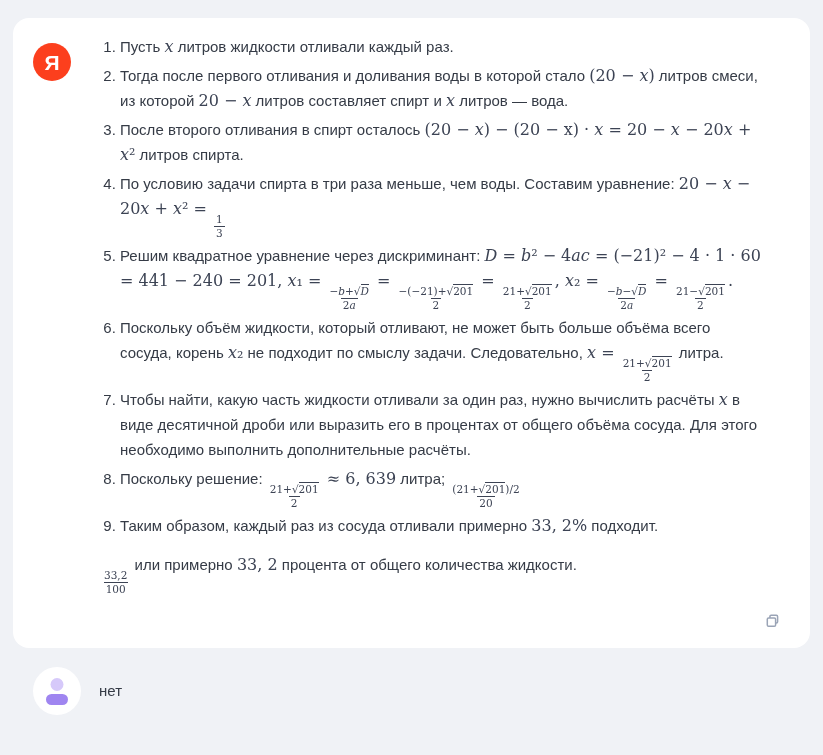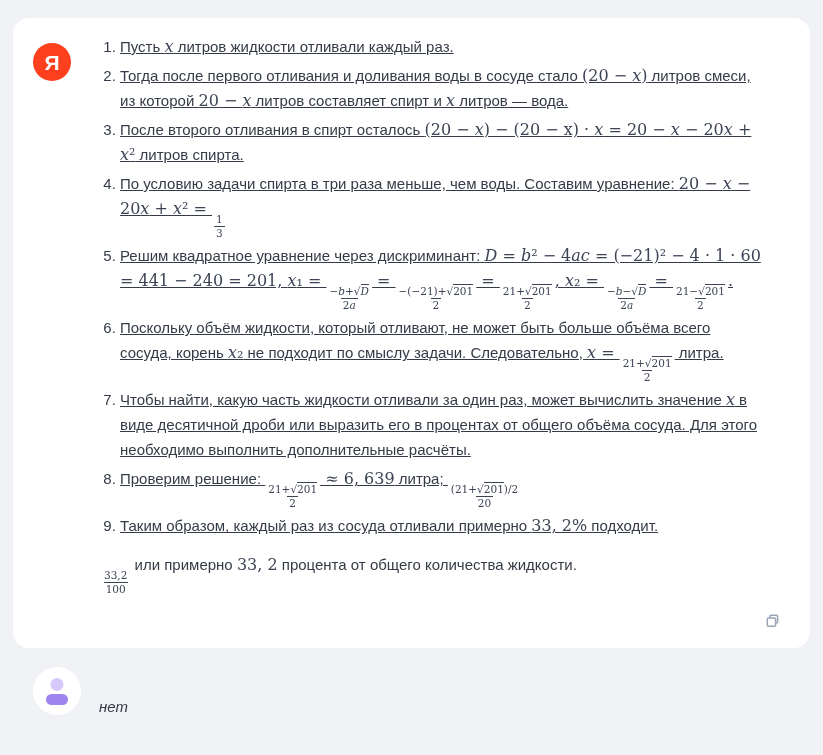--- a/index.html
+++ b/index.html
@@ -18,52 +18,52 @@
     margin:0 13px;
   }
   #card1{ margin-top:18px; padding:16px 46px 52px 88px; }
   .avatar{ position:absolute; border-radius:50%; }
   .av-yandex{
     left:20px; top:25px; width:38px; height:38px; background:var(--red);
     color:#fff; display:flex; align-items:center; justify-content:center;
     font-weight:700; font-size:21px; line-height:1;
   }
   ol{ margin:0; padding:0 0 0 19px; }
-  li{ margin:0 0 4px 0; line-height:25px;text-decoration:underline; }
+  li{ margin:0 0 4px 0; line-height:25px; }
   .answer{ margin:14px 0 0 0; line-height:25px; }
   .math{ font-family:"DejaVu Serif","Liberation Serif",serif; font-size:16px; color:var(--math); }
   .math i{ font-style:italic; }
   .frac{
     display:inline-flex; flex-direction:column; align-items:center;
     font-size:10.5px; line-height:1.2; vertical-align:-0.85em;
     margin:0 2px; text-align:center;
   }
   .fn{ padding:0 1px; }
   .fd{ border-top:1px solid currentColor; padding:0 2px; }
   .ov{ border-top:1px solid currentColor; }
   .copy{
     position:absolute; right:26px; bottom:16px; background:none; border:0;
     padding:2px; cursor:pointer; color:var(--icon); line-height:0;
   }
-  .user-row{ display:flex; align-items:flex-end; margin:19px 13px; height:48px;font-style:italic; }
+  .user-row{ display:flex; align-items:center; margin:19px 13px; height:48px; }
   .av-user{ position:relative; width:48px; height:48px; background:#fff; border-radius:50%; margin-left:20px; flex:none; }
   .av-user .head{ position:absolute; left:50%; top:11px; transform:translateX(-50%); width:13px; height:13px; border-radius:50%; background:var(--uhead); }
   .av-user .bod{ position:absolute; left:50%; top:27px; transform:translateX(-50%); width:22px; height:11px; border-radius:7px; background:var(--ubody); }
   .user-text{ margin-left:18px; }
 </style>
 </head>
 <body>
 
 <div class="card" id="card1">
   <div class="avatar av-yandex">
     <span>Я</span>
   </div>
   <ol>
       <li><span class="txt">Пусть </span><span class="math"><i>x</i></span><span class="txt"> литров жидкости отливали каждый раз.</span></li>
-      <li><span class="txt">Тогда после первого отливания и доливания воды в сосуде стало </span><span class="math">(20 − <i>x</i>)</span><span class="txt"> литров смеси, из которой </span><span class="math">20 − <i>x</i></span><span class="txt"> литров составляет спирт и </span><span class="math"><i>x</i></span><span class="txt"> литров — вода.</span></li>
+      <li><span class="txt">Тогда после первого отливания и доливания воды в которой стало </span><span class="math">(20 − <i>x</i>)</span><span class="txt"> литров смеси, из которой </span><span class="math">20 − <i>x</i></span><span class="txt"> литров составляет спирт и </span><span class="math"><i>x</i></span><span class="txt"> литров — вода.</span></li>
       <li><span class="txt">После второго отливания в спирт осталось </span><span class="math">(20 − <i>x</i>) − (20 − х) · <i>x</i> = 20 − <i>x</i> − 20<i>x</i> + <i>x</i>²</span><span class="txt"> литров спирта.</span></li>
       <li><span class="txt">По условию задачи спирта в три раза меньше, чем воды. Составим уравнение: </span><span class="math">20 − <i>x</i> − 20<i>x</i> + <i>x</i>² = </span><span class="math frac">
           <span class="fn">1</span>
           <span class="fd">3</span>
         </span></li>
       <li><span class="txt">Решим квадратное уравнение через дискриминант: </span><span class="math"><i>D</i> = <i>b</i>² − 4<i>ac</i> = (−21)² − 4 · 1 · 60 = 441 − 240 = 201, <i>x</i>₁ = </span><span class="math frac">
           <span class="fn">−<i>b</i>+<span class="sq">√<span class="ov"><i>D</i></span></span></span>
           <span class="fd">2<i>a</i></span>
         </span><span class="math"> = </span><span class="math frac">
           <span class="fn">−(−21)+<span class="sq">√<span class="ov">201</span></span></span>
@@ -75,22 +75,22 @@
           <span class="fn">−<i>b</i>−<span class="sq">√<span class="ov"><i>D</i></span></span></span>
           <span class="fd">2<i>a</i></span>
         </span><span class="math"> = </span><span class="math frac">
           <span class="fn">21−<span class="sq">√<span class="ov">201</span></span></span>
           <span class="fd">2</span>
         </span><span class="math">.</span></li>
       <li><span class="txt">Поскольку объём жидкости, который отливают, не может быть больше объёма всего сосуда, корень </span><span class="math"><i>x</i>₂</span><span class="txt"> не подходит по смыслу задачи. Следовательно, </span><span class="math"><i>x</i> = </span><span class="math frac">
           <span class="fn">21+<span class="sq">√<span class="ov">201</span></span></span>
           <span class="fd">2</span>
         </span><span class="txt"> литра.</span></li>
-      <li><span class="txt">Чтобы найти, какую часть жидкости отливали за один раз, может вычислить значение </span><span class="math"><i>x</i></span><span class="txt"> в виде десятичной дроби или выразить его в процентах от общего объёма сосуда. Для этого необходимо выполнить дополнительные расчёты.</span></li>
-      <li><span class="txt">Проверим решение: </span><span class="math frac">
+      <li><span class="txt">Чтобы найти, какую часть жидкости отливали за один раз, нужно вычислить расчёты </span><span class="math"><i>x</i></span><span class="txt"> в виде десятичной дроби или выразить его в процентах от общего объёма сосуда. Для этого необходимо выполнить дополнительные расчёты.</span></li>
+      <li><span class="txt">Поскольку решение: </span><span class="math frac">
           <span class="fn">21+<span class="sq">√<span class="ov">201</span></span></span>
           <span class="fd">2</span>
         </span><span class="math"> ≈ 6, 639</span><span class="txt"> литра; </span><span class="math frac">
           <span class="fn">(21+<span class="sq">√<span class="ov">201</span></span>)/2</span>
           <span class="fd">20</span>
         </span></li>
       <li><span class="txt">Таким образом, каждый раз из сосуда отливали примерно </span><span class="math">33, 2%</span><span class="txt"> подходит.</span></li>
     </ol>
   <p class="answer"><span class="math frac">
         <span class="fn">33,2</span>

